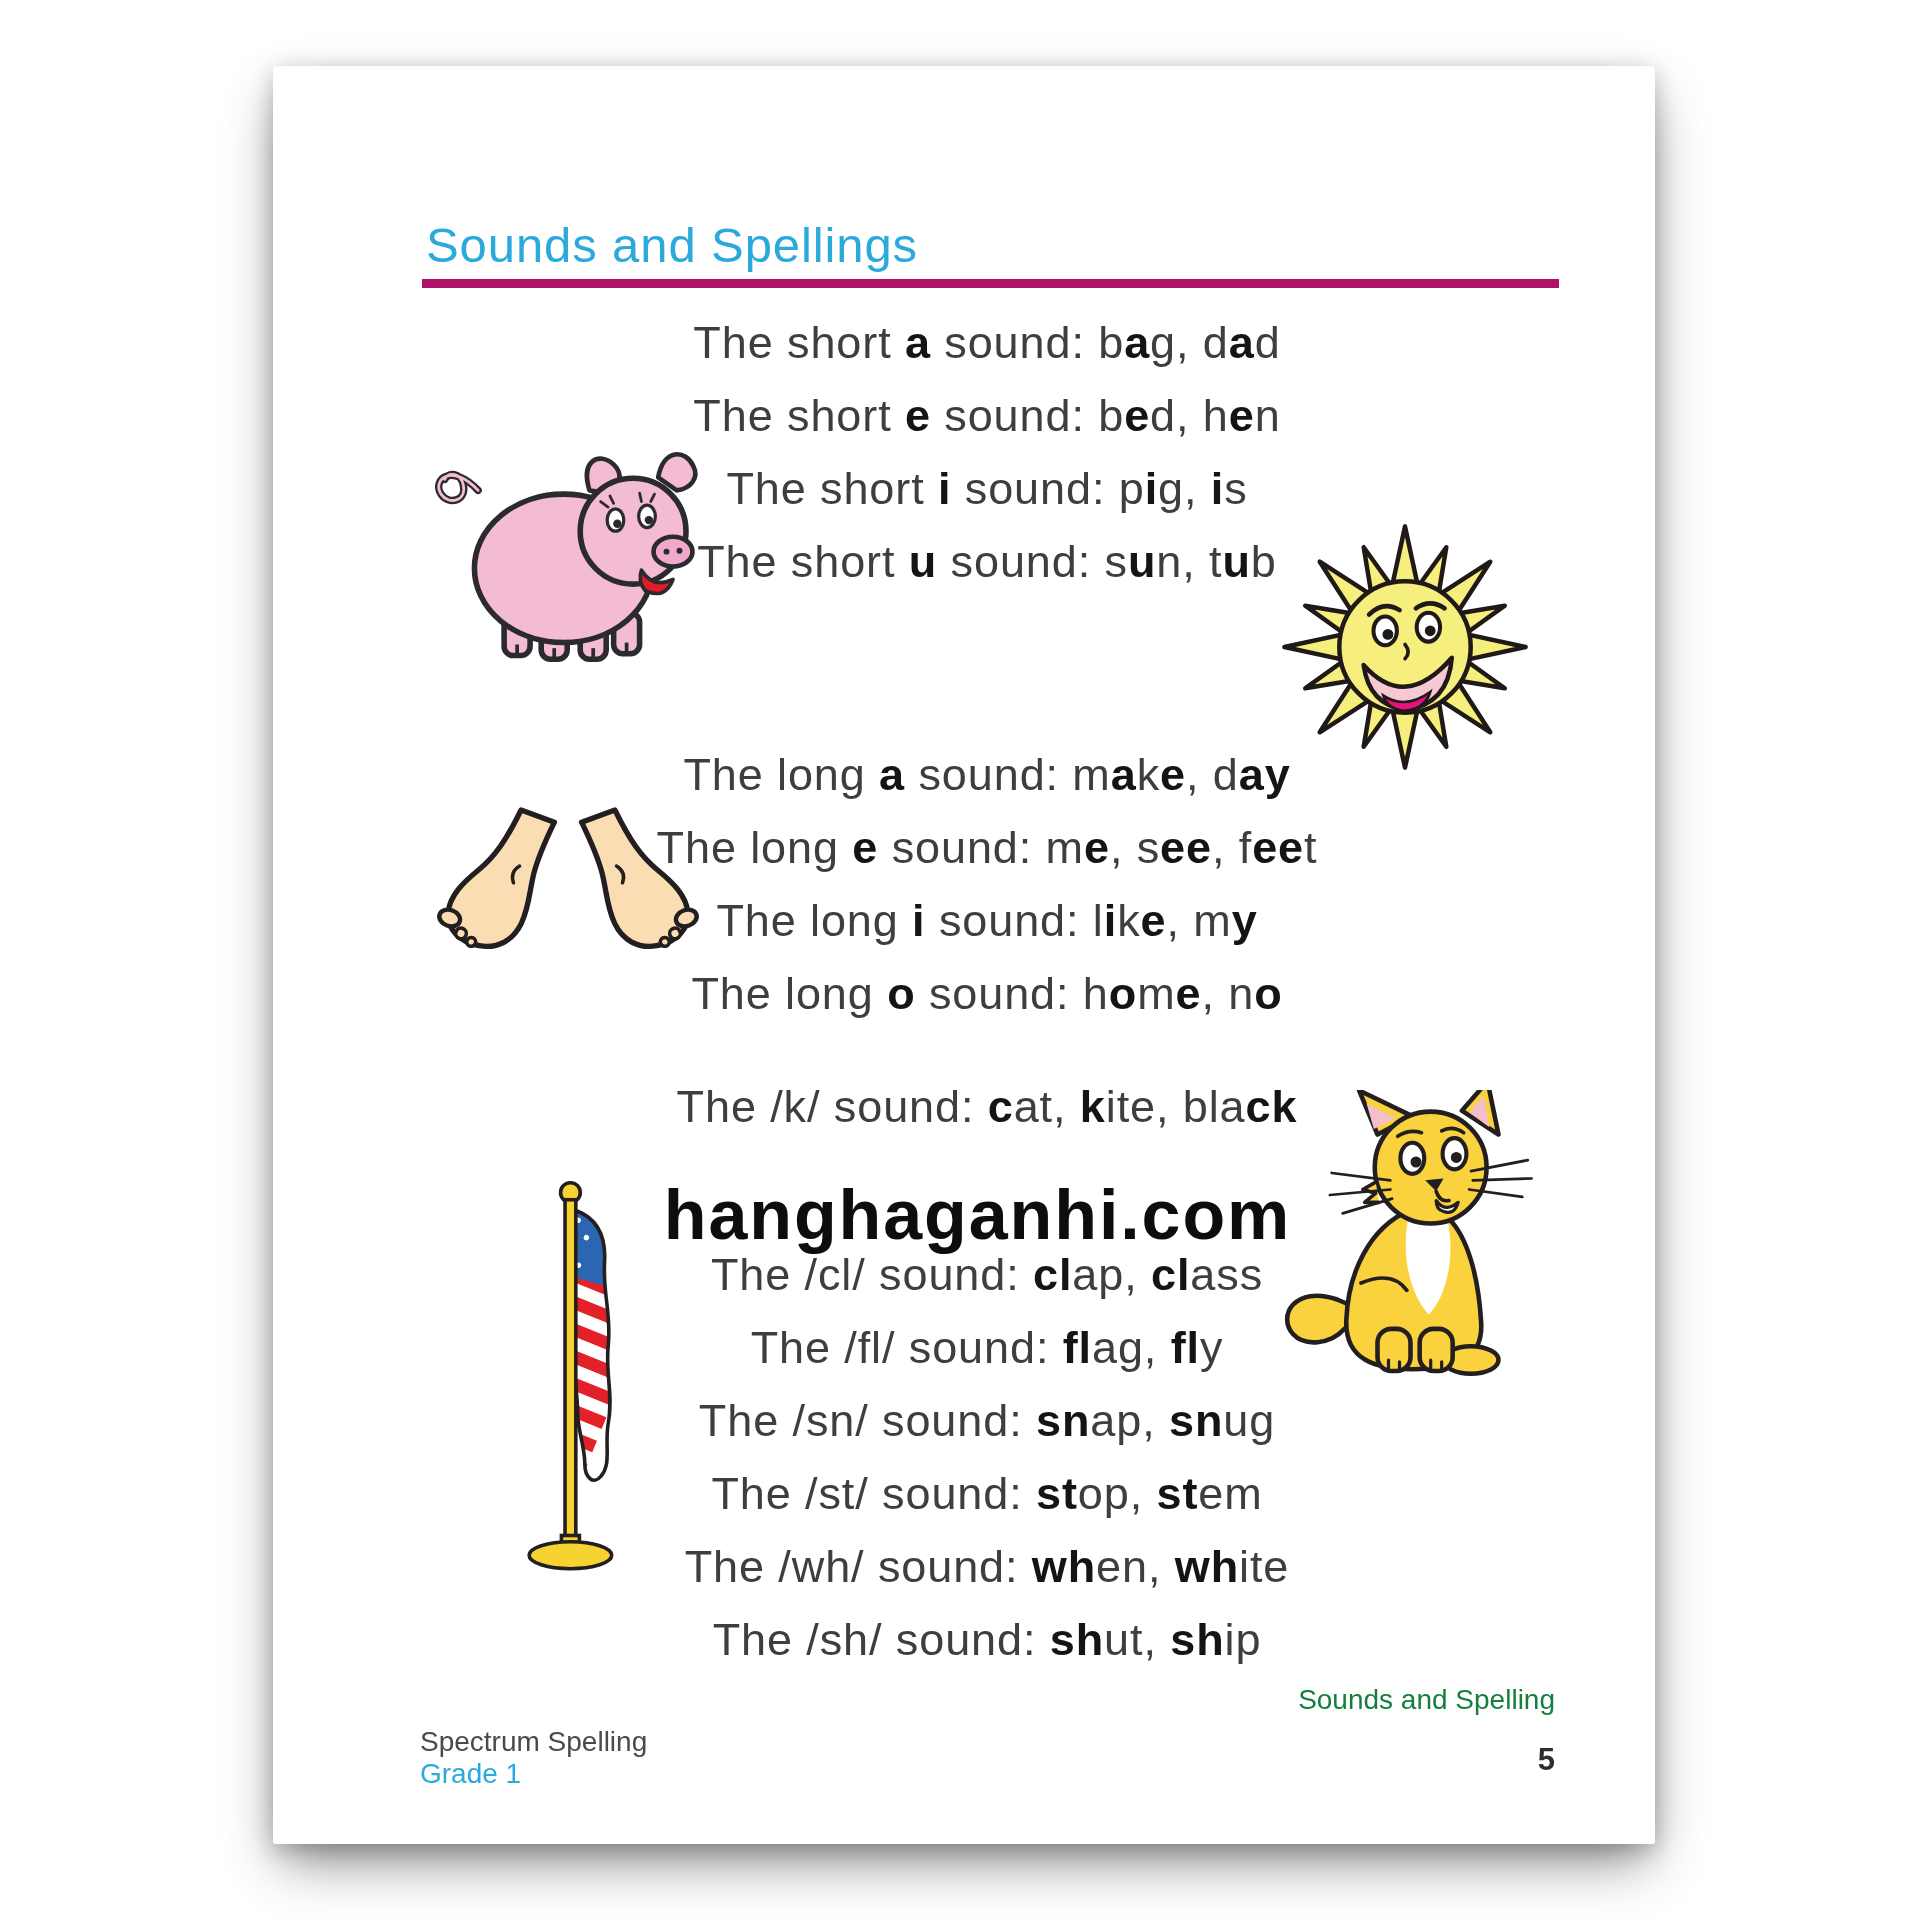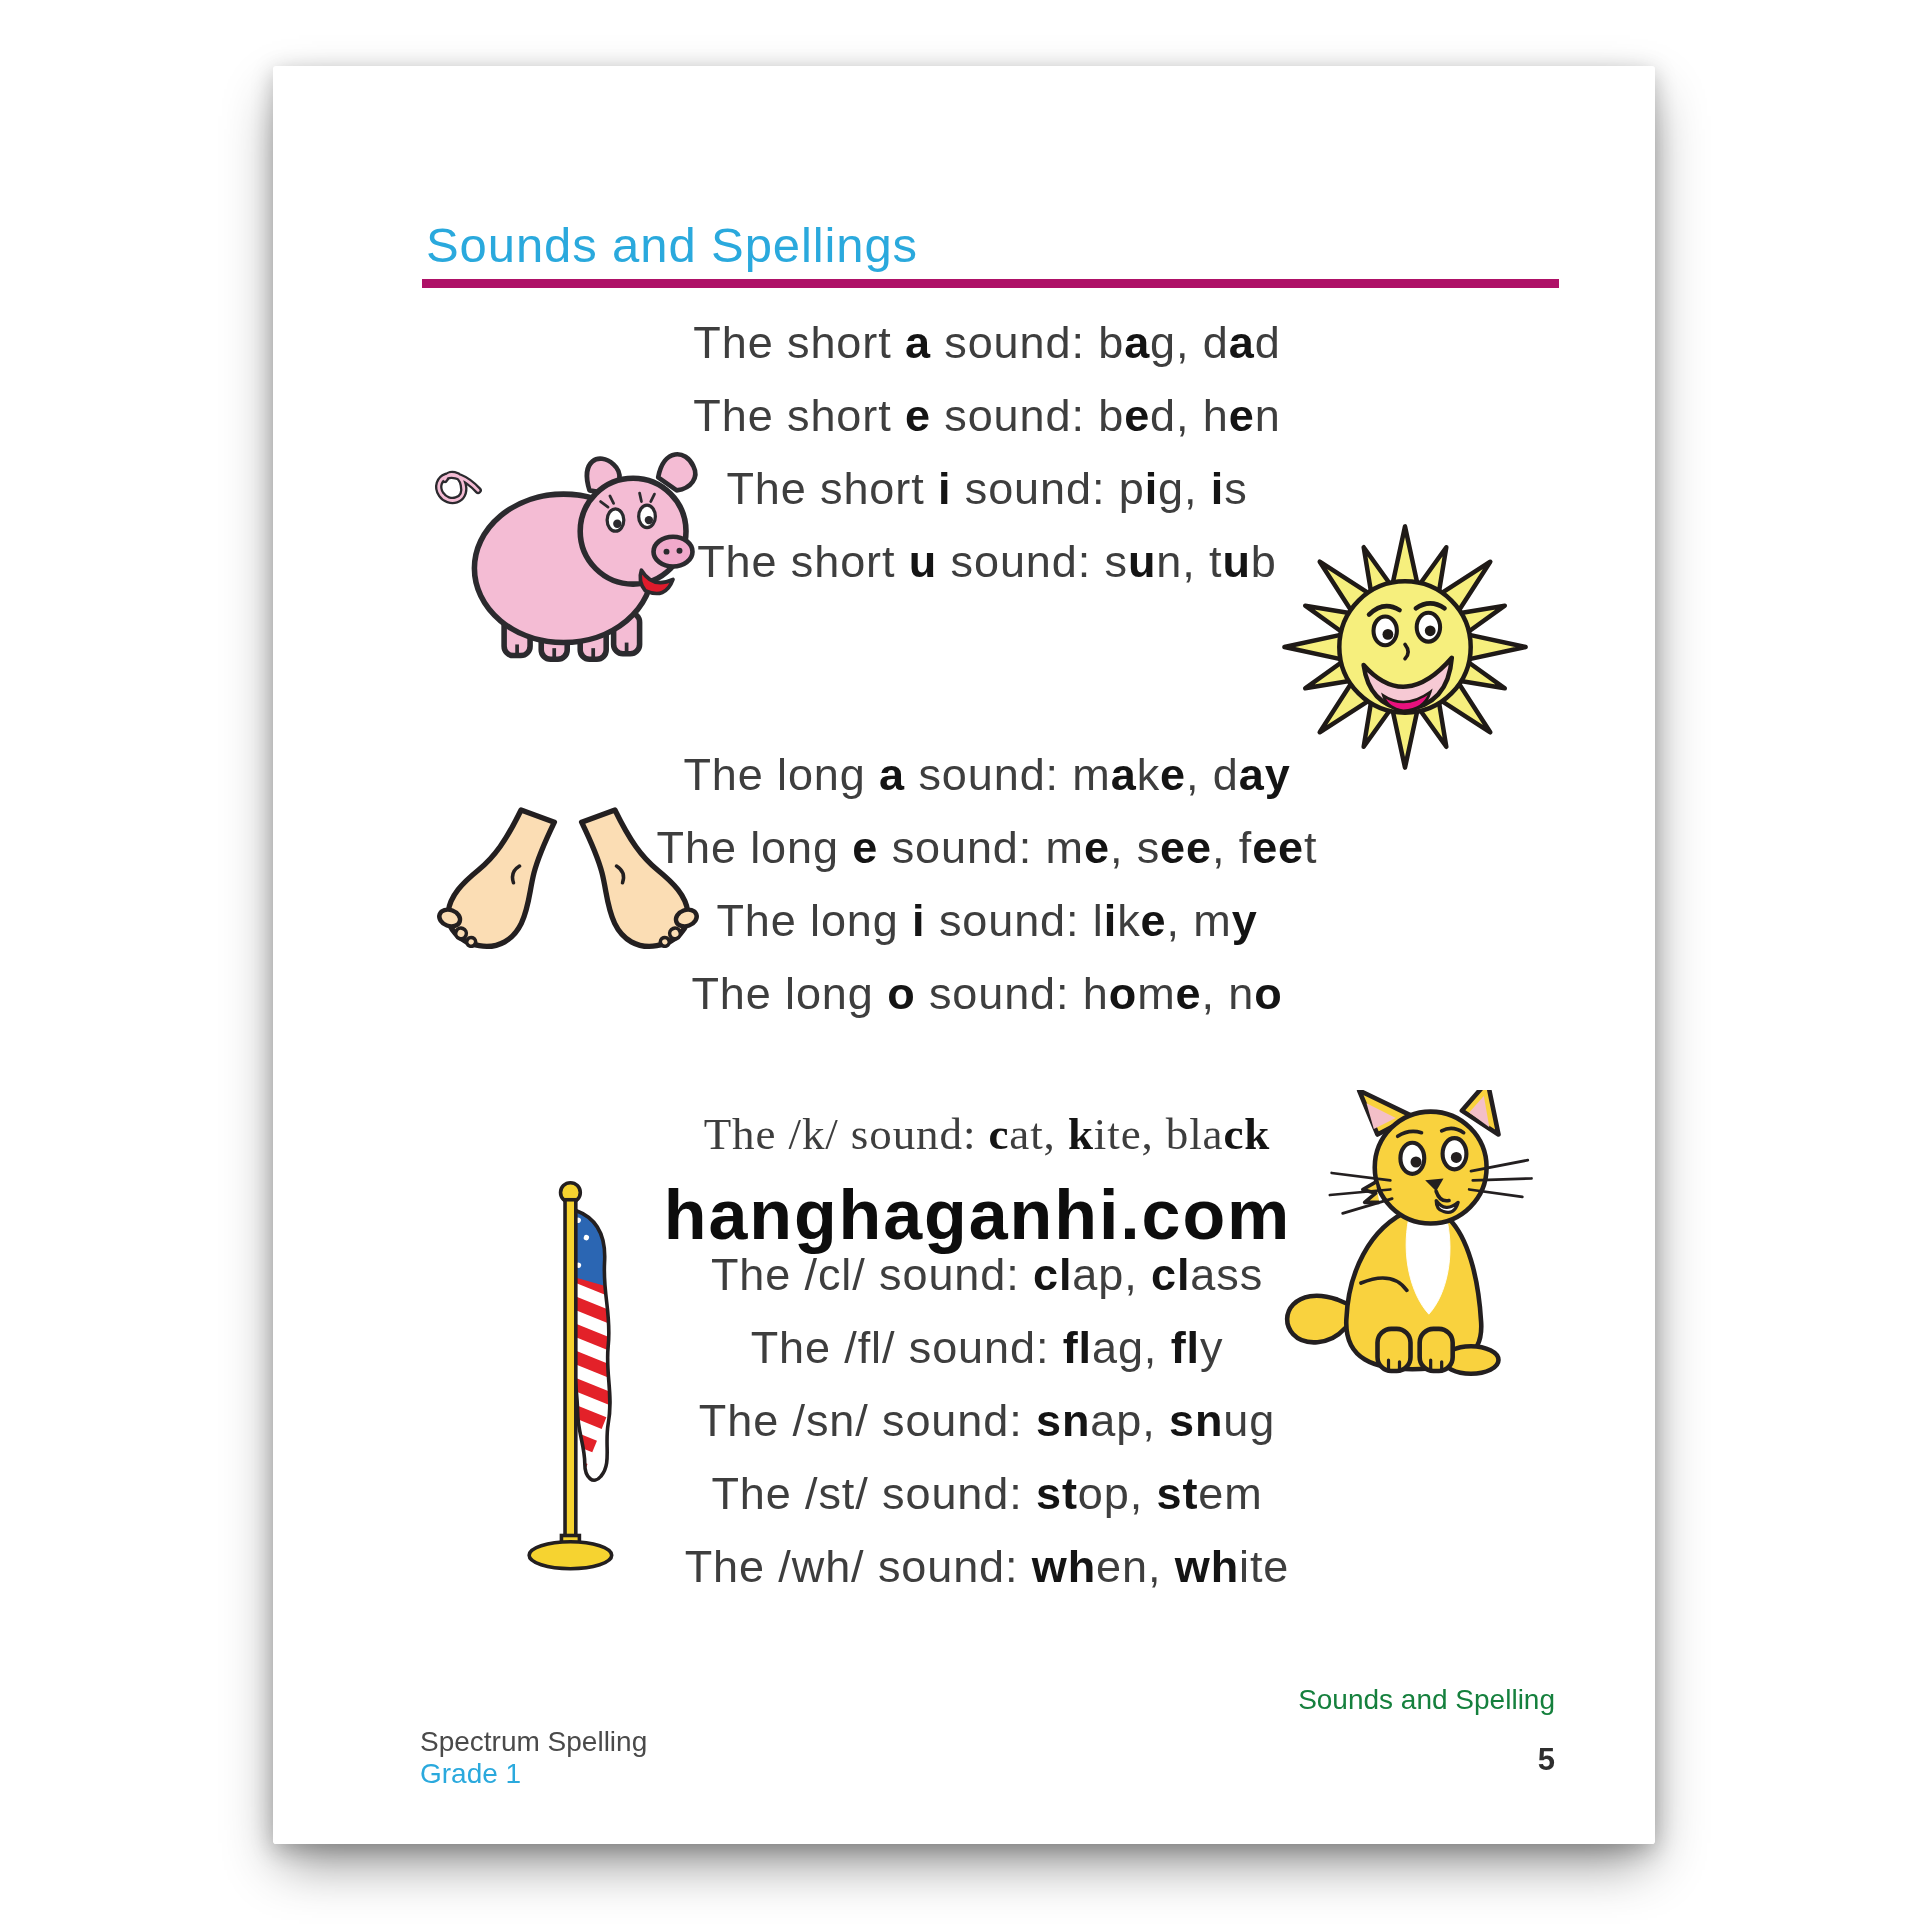--- a/index.html
+++ b/index.html
@@ -24,21 +24,21 @@
     position:absolute;left:149px;top:213px;width:1137px;height:9.4px;
     background:var(--rule-magenta);
   }
   .textblock{
     position:absolute;left:149px;width:1130px;text-align:center;
     font-size:45px;line-height:73px;color:var(--text-gray);letter-spacing:0.9px;
   }
   .textblock .b{font-weight:700;color:var(--bold-black);}
   #block-short{top:240px;}
   #block-long{top:672px;}
-  #block-k{top:1032px;font-family:Liberation Serif, serif;}
+  #block-k{top:1004px;}
   #block-blends{top:1172px;}
   .watermark{
     position:absolute;left:149px;top:1104px;width:1111px;text-align:center;
     font-size:70px;line-height:90px;font-weight:700;color:#0d0d0d;letter-spacing:1.9px;
   }
   .footer-left{position:absolute;left:147px;top:1616px;font-size:28px;line-height:32px;color:#4a4a4a;margin-top:44px;}
   .footer-left .grade{color:var(--accent-blue);}
   .footer-right{position:absolute;right:100px;top:1618px;font-size:28px;color:#15803d;text-align:left;}
   .page-number{position:absolute;right:100px;top:1676px;font-size:31px;font-weight:700;color:#2e2e2e;}
   .illus{position:absolute;}
@@ -77,20 +77,21 @@
       </div>
 
     <div class="watermark">hanghaganhi.com</div>
 
     <div class="textblock" id="block-blends">
         <div class="line"><span>The /cl/ sound: </span><span class="b">cl</span><span>ap, </span><span class="b">cl</span><span>ass</span></div>
         <div class="line"><span>The /fl/ sound: </span><span class="b">fl</span><span>ag, </span><span class="b">fl</span><span>y</span></div>
         <div class="line"><span>The /sn/ sound: </span><span class="b">sn</span><span>ap, </span><span class="b">sn</span><span>ug</span></div>
         <div class="line"><span>The /st/ sound: </span><span class="b">st</span><span>op, </span><span class="b">st</span><span>em</span></div>
         <div class="line"><span>The /wh/ sound: </span><span class="b">wh</span><span>en, </span><span class="b">wh</span><span>ite</span></div>
+        <div class="line"><span>The /sh/ sound: </span><span class="b">sh</span><span>ut, </span><span class="b">sh</span><span>ip</span></div>
       </div>
 
     <div class="footer-left">
       <div>Spectrum Spelling</div>
       <div class="grade">Grade 1</div>
     </div>
     <div class="footer-right">Sounds and Spelling</div>
     <div class="page-number">5</div>
 
     <div class="illus" id="pig">

